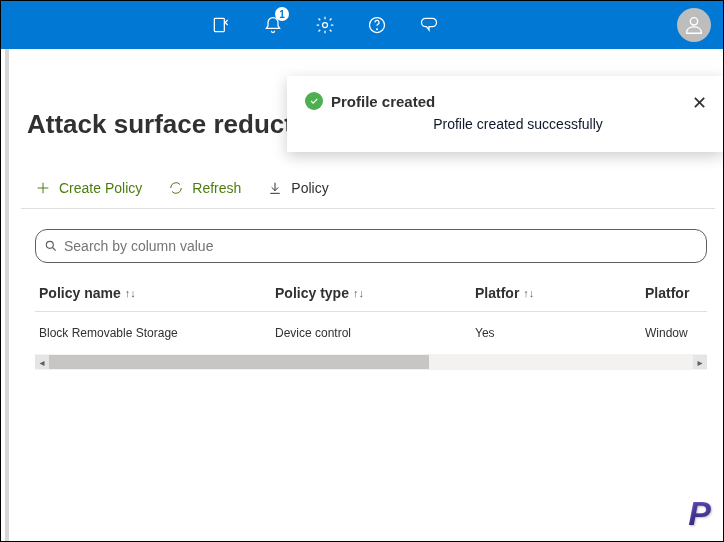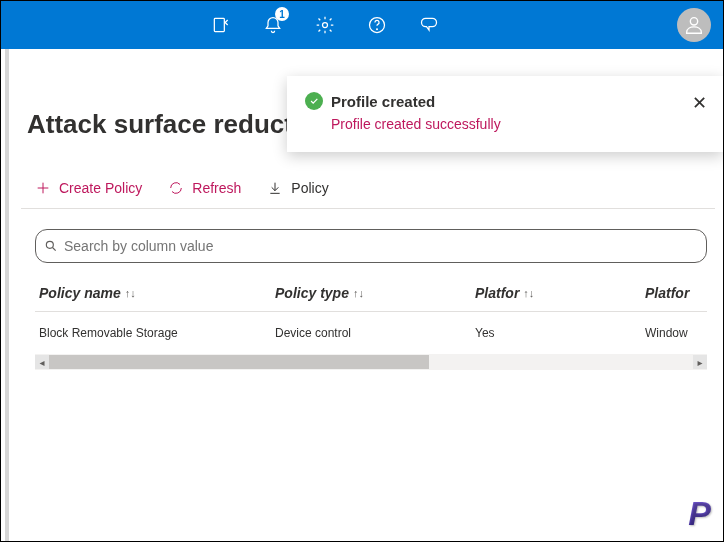--- a/index.html
+++ b/index.html
@@ -9,38 +9,38 @@
   .topbar .icon-btn { width: 40px; height: 48px; display: flex; align-items: center; justify-content: center; cursor: pointer; position: relative; }
   .topbar svg { stroke: #fff; fill: none; stroke-width: 1.5; }
   .badge { position: absolute; top: 6px; right: 4px; background: #fff; color: #0078d4; border-radius: 50%; width: 14px; height: 14px; font-size: 10px; font-weight: bold; display: flex; align-items: center; justify-content: center; }
   .spacer { flex: 1; }
   .avatar { width: 34px; height: 34px; border-radius: 50%; background: #bdbdbd; margin-right: 12px; display: flex; align-items: center; justify-content: center; }
 
   .toast { position: absolute; top: 75px; left: 286px; width: 436px; background: #fff; box-shadow: 0 4px 14px rgba(0,0,0,0.2); padding: 16px 18px 20px 18px; z-index: 10; }
   .toast-head { display: flex; align-items: center; gap: 8px; }
   .toast-head .title { font-weight: 600; font-size: 15px; color: #323130; }
   .toast-close { position: absolute; top: 16px; right: 16px; cursor: pointer; font-size: 18px; color: #323130; }
-  .toast-sub { margin-left: 26px; margin-top: 6px; font-size: 14px; color: #be185d; }
+  .toast-sub { margin-left: 26px; margin-top: 6px; font-size: 14px; color: #0f172a; text-align: center; }
   .success-icon { width: 18px; height: 18px; border-radius: 50%; background: #4caf50; display: flex; align-items: center; justify-content: center; }
 
   .page { padding: 60px 8px 0 12px; border-left: 4px solid #d6d6d6; margin-left: 4px; height: calc(100% - 48px); }
   .page-title { font-size: 26px; font-weight: 600; color: #323130; margin-bottom: 40px; padding-left: 6px; }
 
   .toolbar { display: flex; gap: 26px; border-bottom: 1px solid #e1dfdd; padding: 0 8px 12px 14px; }
   .tool-btn { display: flex; align-items: center; gap: 8px; font-size: 14px; color: #323130; cursor: pointer; }
-  .tool-btn.primary { color: #be185d; }
+  .tool-btn.primary { color: #4d7c0f; }
   .tool-btn svg { stroke: currentColor; fill: none; stroke-width: 1.5; }
 
   .search-wrap { margin: 20px 8px 0 14px; }
   .search-box { width: 100%; border: 1px solid #605e5c; border-radius: 12px; height: 34px; display: flex; align-items: center; padding: 0 8px; gap: 6px; }
   .search-box input { border: none; outline: none; font-size: 14px; color: #605e5c; flex: 1; }
 
   .table { margin: 12px 8px 0 14px; }
   .thead, .trow { display: flex; }
-  .thead { border-bottom: 1px solid #e1dfdd; padding: 10px 0; font-style: italic; }
+  .thead { border-bottom: 1px solid #e1dfdd; padding: 10px 0; }
   .th { font-weight: 600; font-size: 14px; color: #323130; display: flex; align-items: center; gap: 4px; cursor: pointer; }
   .sort-icon { font-size: 11px; color: #605e5c; }
   .col-name { flex: 0 0 240px; padding-left: 4px;}
   .col-type { flex: 0 0 200px; }
   .col-assigned { flex: 0 0 170px; }
   .col-plat { flex: 0 0 80px; overflow: hidden; white-space: nowrap; }
   .trow { padding: 14px 0; font-size: 12px; color: #323130; }
   .trow .col-plat { overflow: hidden; }
 
   .hscroll { position: relative; height: 16px; background: #f3f2f1; display: flex; align-items: center; margin: 0 8px 0 14px; }

